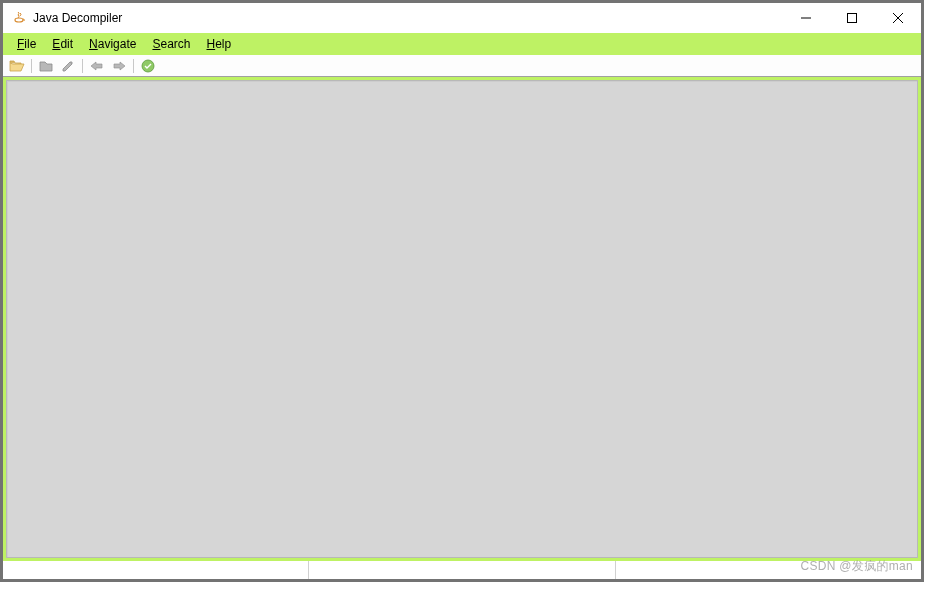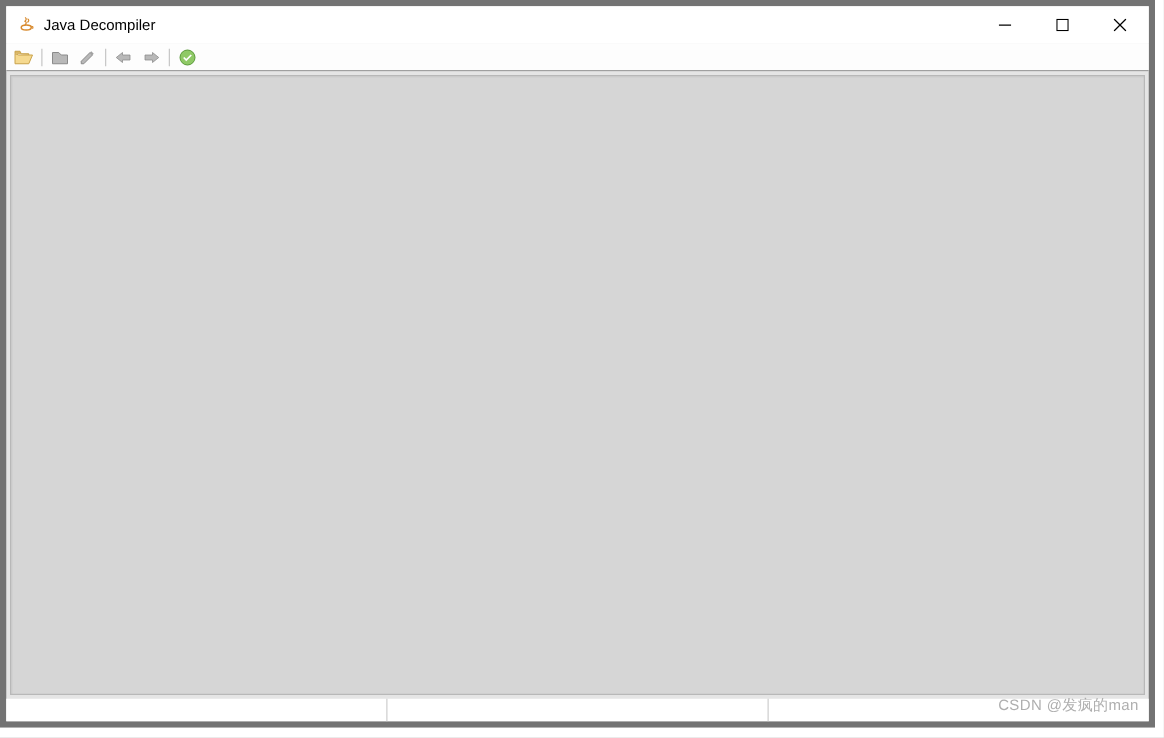--- a/index.html
+++ b/index.html
@@ -10,22 +10,22 @@
     }
     body {
       background: #fff;
       width: 931px;
       height: 590px;
       overflow: hidden;
     }
     .window {
       width: 924px;
       height: 582px;
-      border: 5px solid #737373;
-      background: #e5e5e5;
+      border: 3px solid #737373;
+      background: #bef264;
       display: flex;
       flex-direction: column;
       position: relative;
     }
     .titlebar {
       height: 30px;
       background: #fff;
       display: flex;
       align-items: center;
       padding: 0 0 0 8px;
@@ -158,20 +158,27 @@
       </div>
       <div class="window-control">
         <svg width="10" height="10" viewBox="0 0 10 10">
             <line x1="0" y1="0" x2="10" y2="10" stroke="#000" stroke-width="1"></line>
             <line x1="10" y1="0" x2="0" y2="10" stroke="#000" stroke-width="1"></line>
           </svg>
       </div>
     </div>
   </div>
 
+  <div class="menubar">
+    <div class="menu-item"><span class="mnemonic">F</span>ile</div>
+    <div class="menu-item"><span class="mnemonic">E</span>dit</div>
+    <div class="menu-item"><span class="mnemonic">N</span>avigate</div>
+    <div class="menu-item"><span class="mnemonic">S</span>earch</div>
+    <div class="menu-item"><span class="mnemonic">H</span>elp</div>
+  </div>
 
   <div class="toolbar">
     <div class="toolbar-button">
       <span>
         <svg width="16" height="14" viewBox="0 0 16 14">
           <path d="M1 4 L1 12 L12 12 L15 5 L4 5 Z" fill="#f5d98f" stroke="#c9a24a" stroke-width="0.8"></path>
           <path d="M1 4 L1 2 L5 2 L6 4 L12 4 L12 5" fill="#d9b565" stroke="#c9a24a" stroke-width="0.8"></path>
         </svg>
       </span>
     </div>

